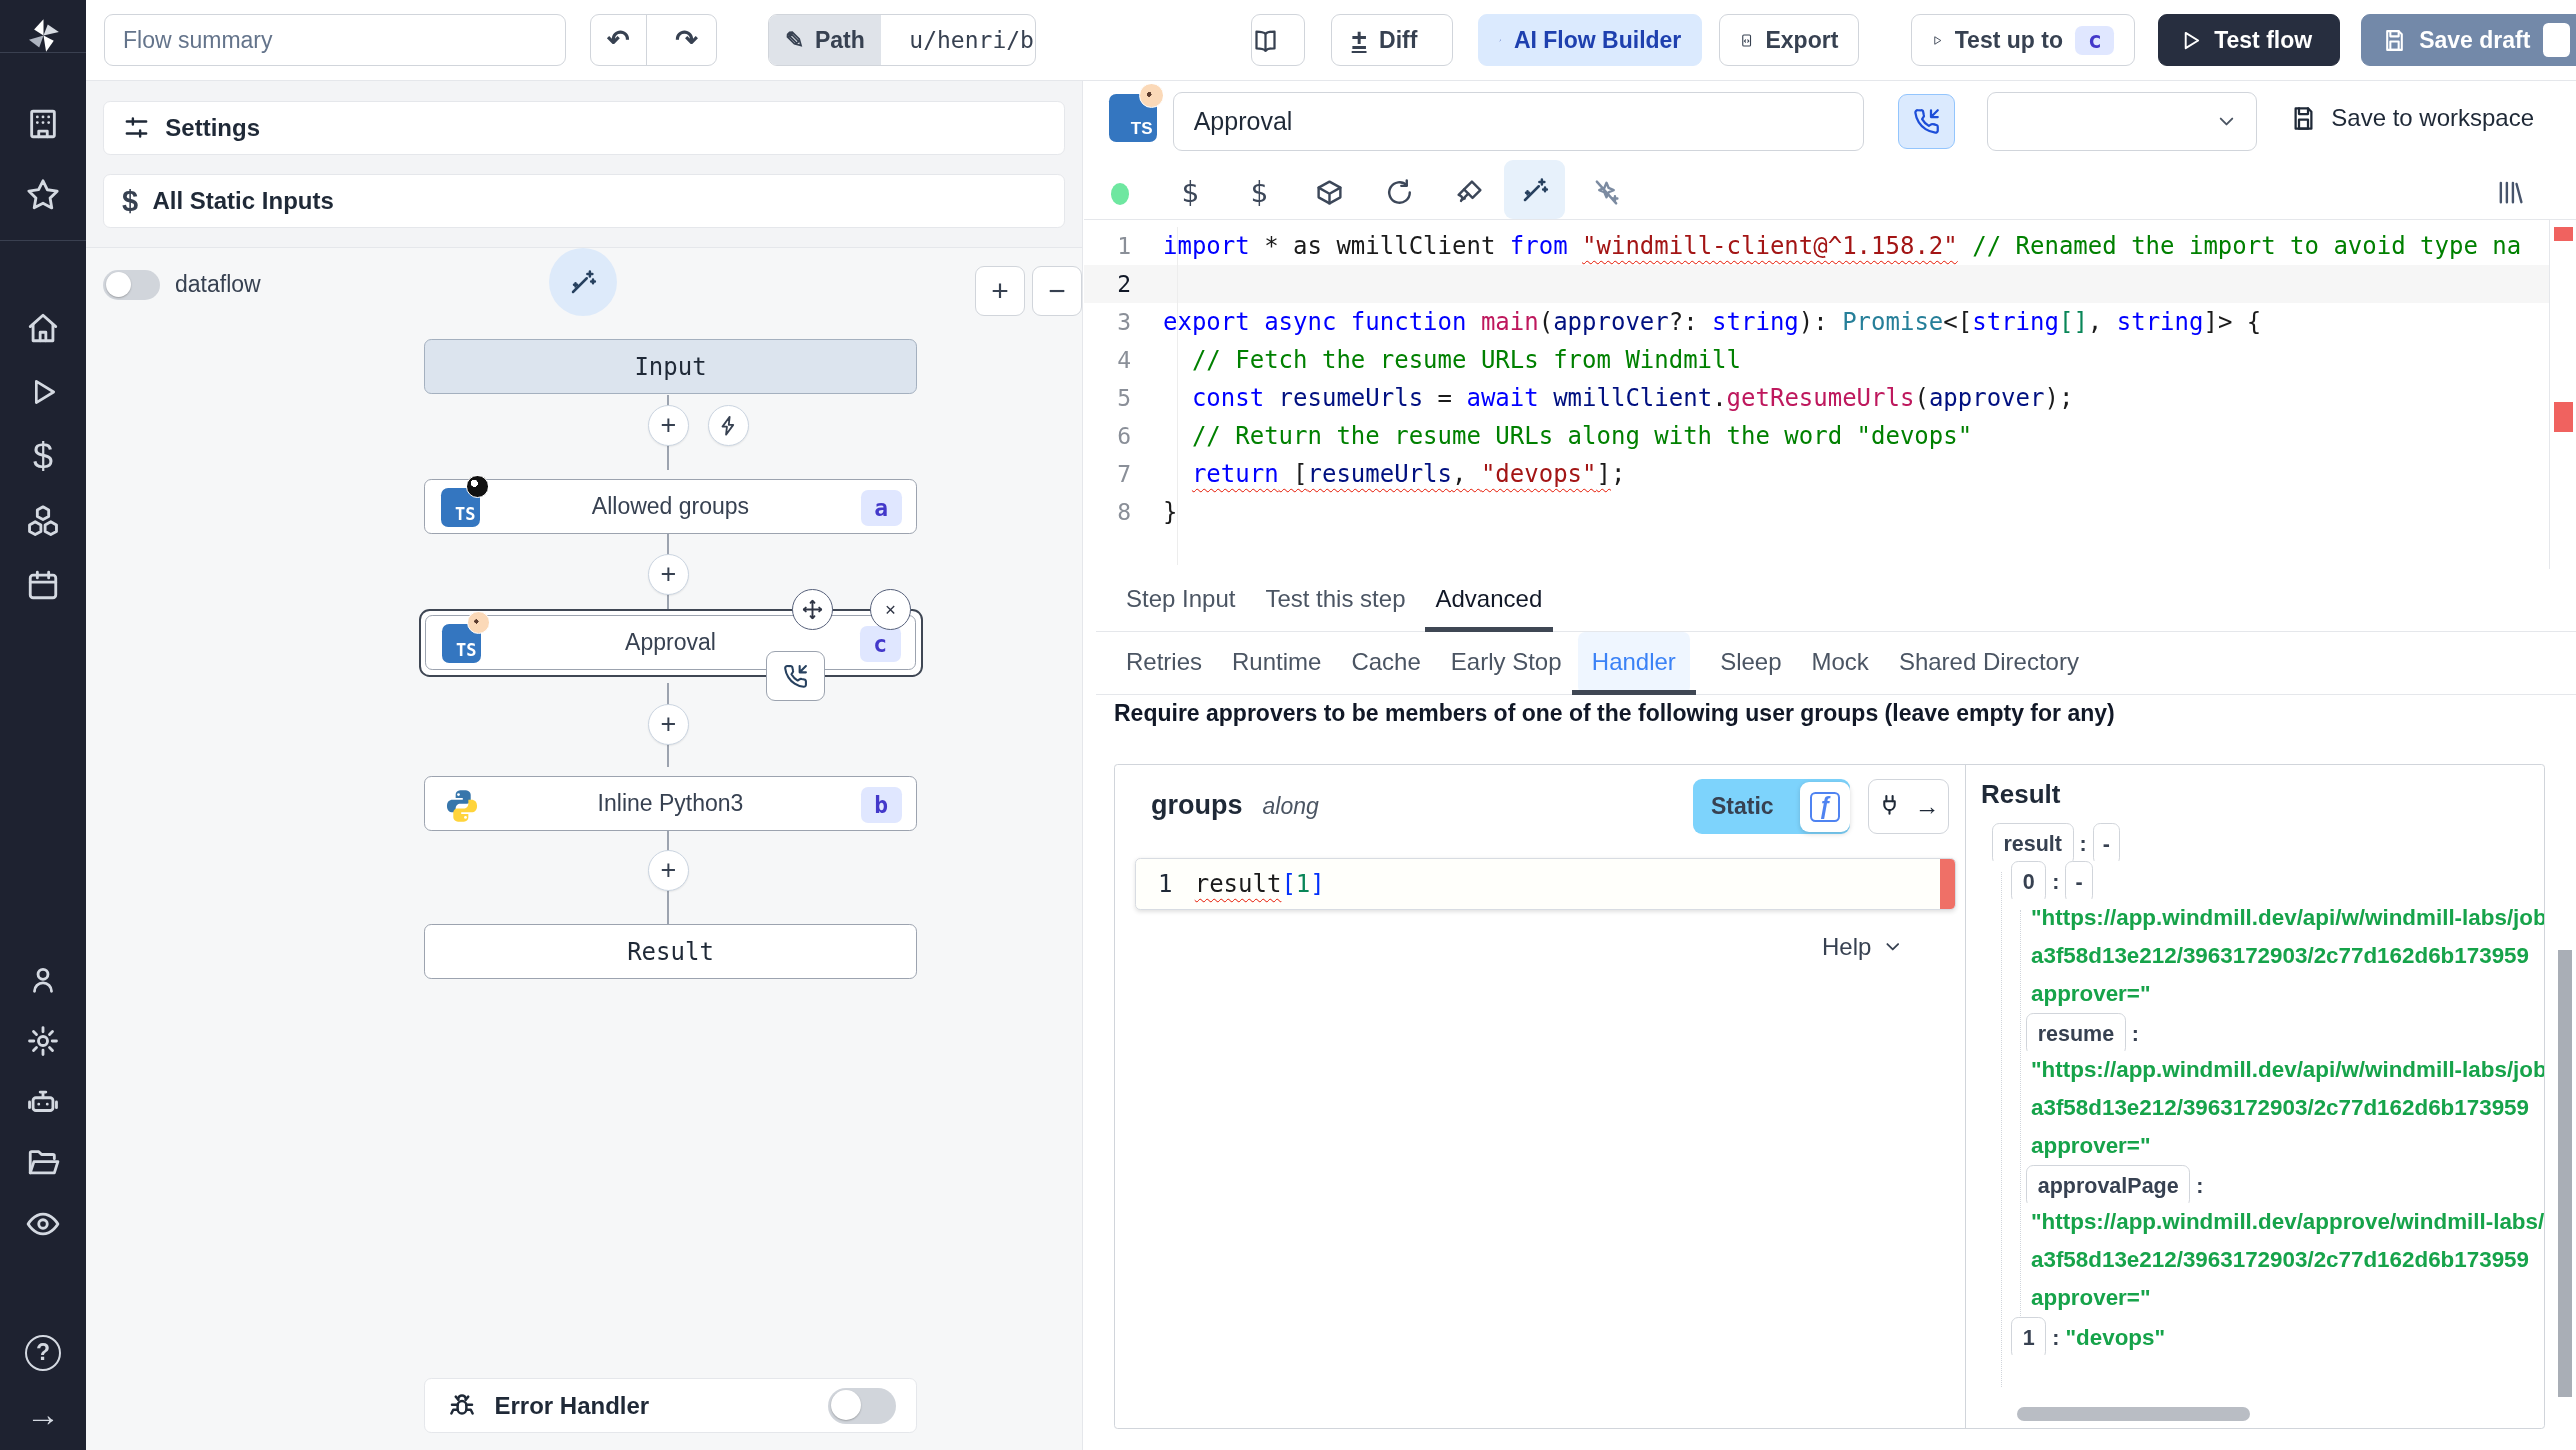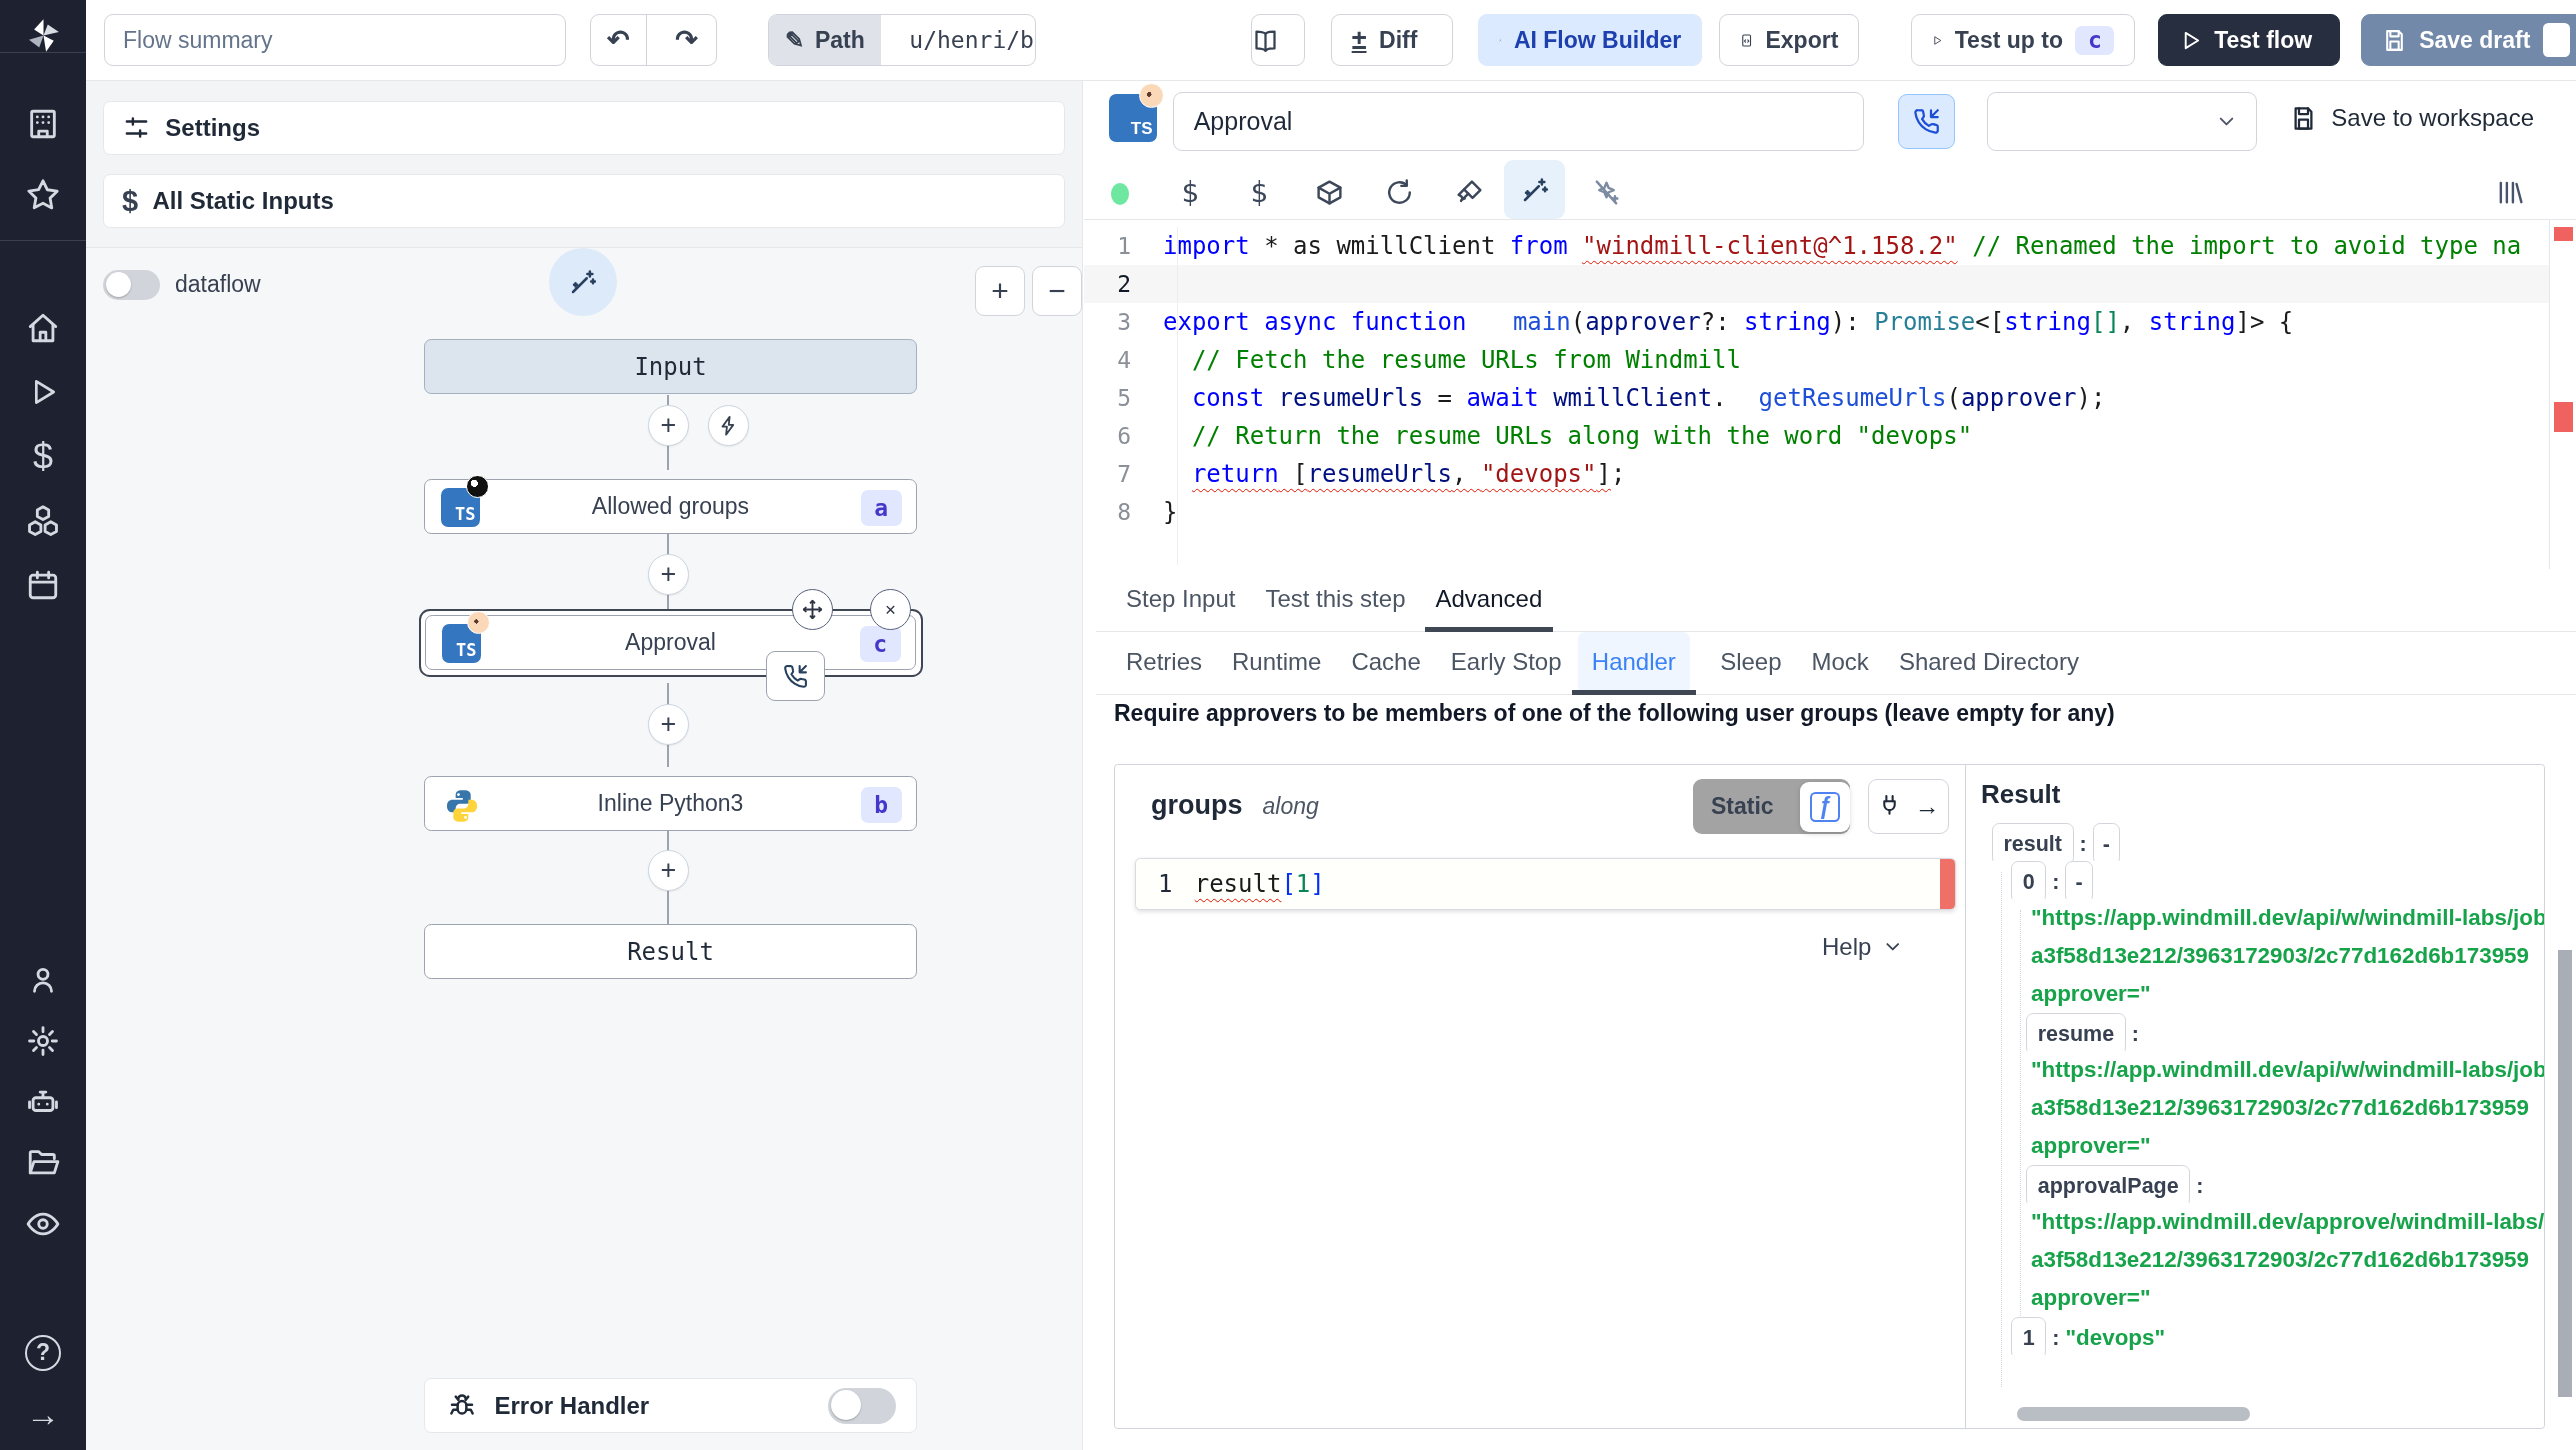--- a/index.html
+++ b/index.html
@@ -46,21 +46,21 @@
   .toolicon { position:absolute; top:86px; width:50px; height:50px; display:flex; align-items:center; justify-content:center; color:#3c4759; cursor:pointer; font-size:29px; }
 
   
   #editor { position:absolute; left:0; top:138px; width:1492px; height:351px; border-top:0.9px solid #e5e7eb; overflow:hidden; background:#fff; }
   .cl { display:flex; height:38px; line-height:38px; font-family:"DejaVu Sans Mono",monospace; font-size:24px; white-space:pre; }
   .cl.active { background:#f6f6f6; }
   .cl .g { width:79px; text-align:right; padding-right:32px; color:#8a8f98; flex:none; font-size:23px; }
   .cl.active .g { color:#111827; }
   .cl .t { flex:1; overflow:hidden; }
   .kw { color:#0000ff; } .str { color:#a31515; } .com { color:#008000; }
-  .ty { color:#267f99; } .vr { color:#001080; } .fn { color:#1d4ed8;margin-left:32px; }
+  .ty { color:#267f99; } .vr { color:#001080; } .fn { color:#be185d; }
   .num { color:#098658; } .br { color:#0431fa; } .pl { color:#1b1b1b; }
   .sq { text-decoration:underline; text-decoration-style:wavy; text-decoration-color:#e51400; text-decoration-thickness:1.3px; text-underline-offset:6.3px; text-decoration-skip-ink:none; }
   #ruler { position:absolute; right:0; top:0; width:27px; height:351px; border-left:0.9px solid #e5e7eb; background:#fff; }
   .rmark { position:absolute; left:3.6px; width:19.7px; background:#f0625f; }
 
   
   .tabrow { position:absolute; left:12px; width:1492px; display:flex; border-bottom:0.9px solid #e5e7eb; background:#fff; }
   .tab { font-size:24px; color:#4b5563; padding:16px 0 14.3px; margin-left:30px; cursor:pointer; position:relative; white-space:nowrap; }
   .tab.on { color:#111827; }
   .tab.on::after { content:""; position:absolute; left:-10.7px; right:-10.7px; bottom:-0.9px; height:4.5px; background:#3f4754; }
@@ -455,21 +455,21 @@
 
   <div id="suspend-heading">Require approvers to be members of one of the following user groups (leave empty for any)</div>
 
   <div id="sus-box">
     <div id="sus-div"></div>
 
     <div class="abs" style="left:36px;top:25px;font-size:27px;font-weight:700;color:#1f2937">
       <span>groups</span>
       <span style="font-weight:400;font-style:italic;font-size:23px;color:#4b5563;margin-left:12.5px">along</span>
     </div>
-    <div class="abs" style="left:578px;top:14.3px;width:157px;height:55px;background:#a3a3a3;border-radius:9px;display:flex;align-items:center;justify-content:space-between;padding-left:18px;font-size:23px;font-weight:600;color:#374151">
+    <div class="abs" style="left:578px;top:14.3px;width:157px;height:55px;background:#7dd3fc;border-radius:9px;display:flex;align-items:center;justify-content:space-between;padding-left:18px;font-size:23px;font-weight:600;color:#374151">
       <span>Static</span>
       <div id="fnbtn">
           <span>ƒ</span>
         </div>
     </div>
     <div class="pillbtn" style="left:753px;top:14.3px;width:81px;height:55px;color:#1f2937">
       <svg class="ic" width="25" height="25" viewBox="0 0 24 24">
           <path d="M9 2v5M15 2v5"></path>
           <path d="M7 7h10v3.5a5 5 0 01-10 0z"></path>
           <path d="M12 15.5V19"></path>

